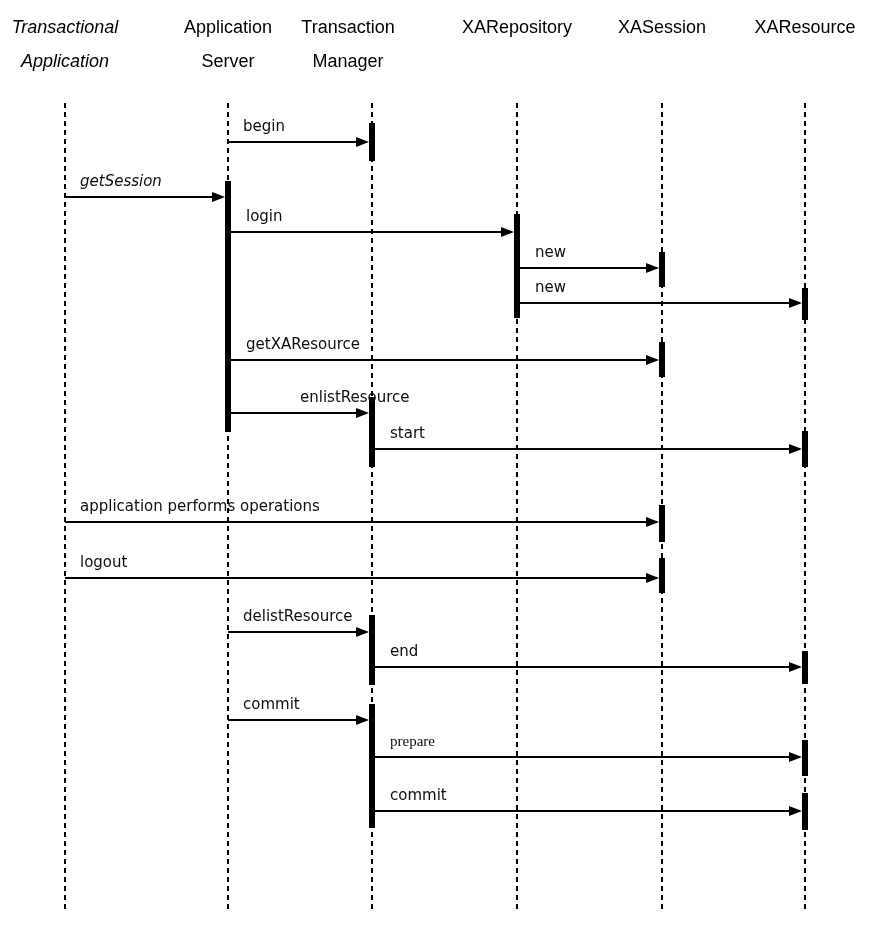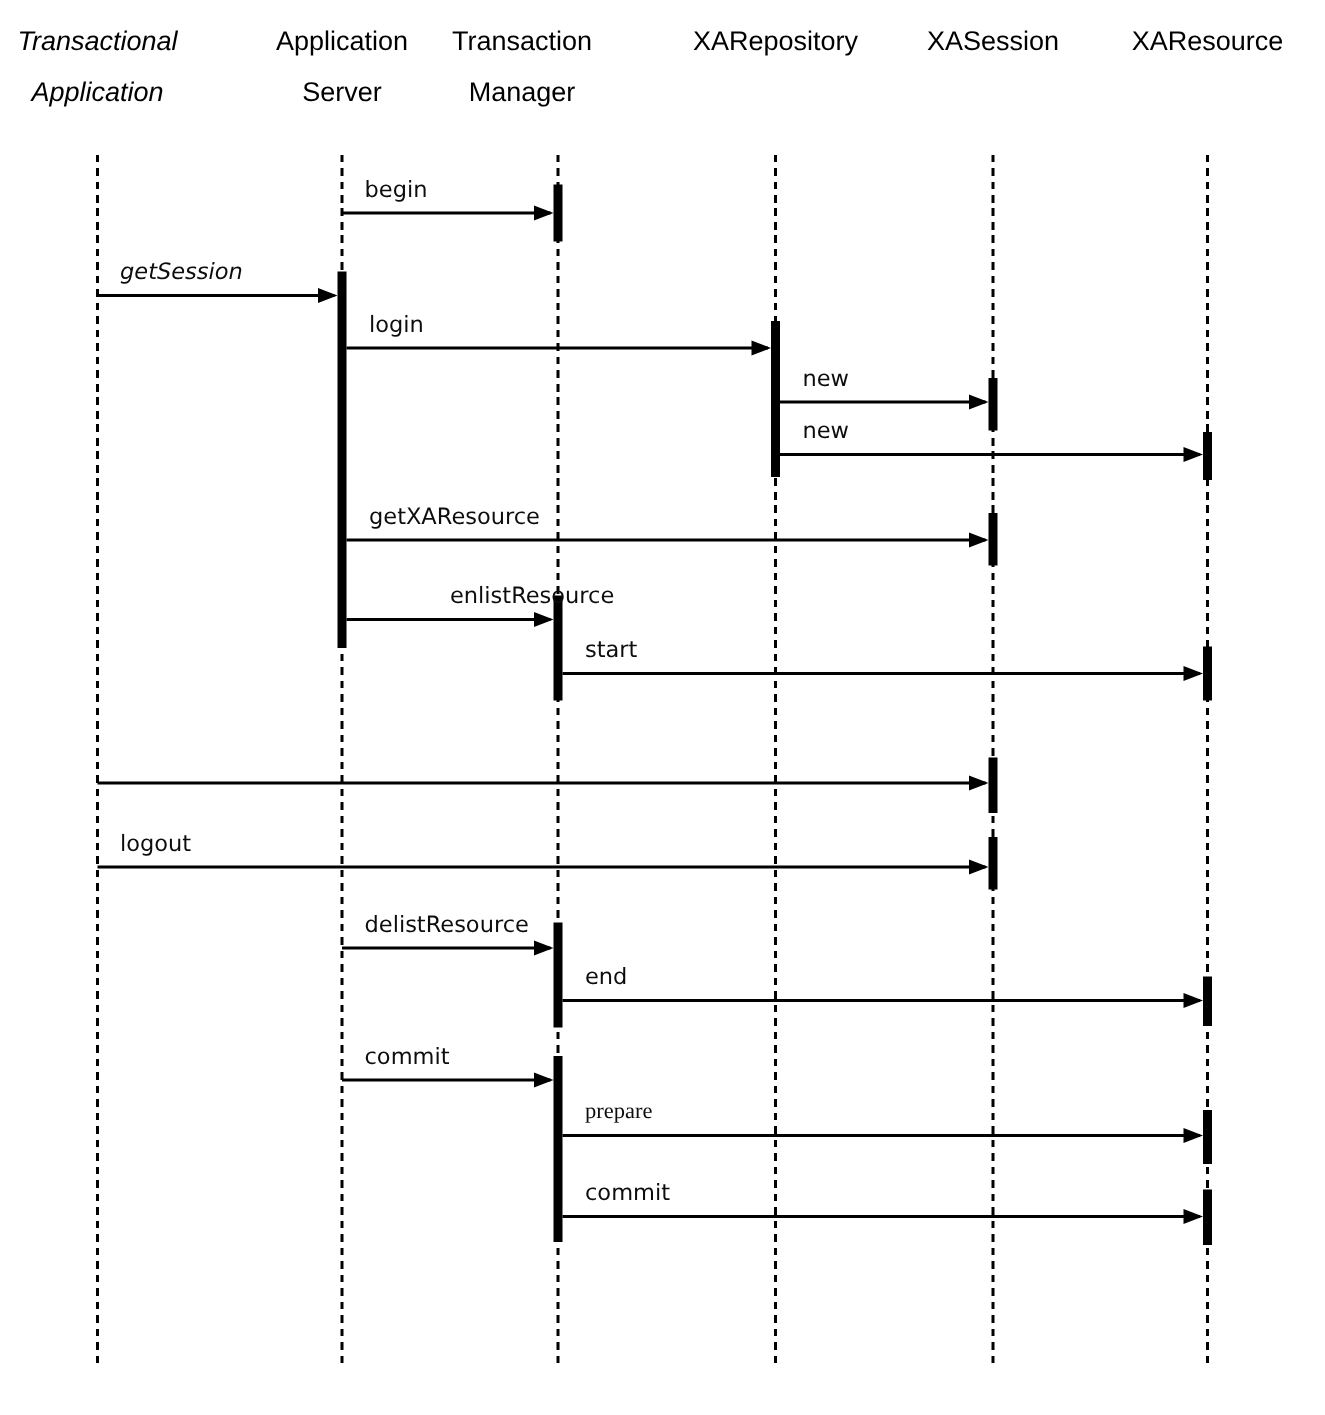--- a/index.html
+++ b/index.html
@@ -108,20 +108,21 @@
     <div class="msg-head" style="left: 646px; top: 355px;"></div>
     <div class="msg-label" style="left: 246px; top: 336px;">getXAResource</div>
     <div class="msg-line" style="left: 231px; top: 412px; width: 136px;"></div>
     <div class="msg-head" style="left: 356px; top: 408px;"></div>
     <div class="msg-label" style="left: 252px; top: 389px; margin-left: 48px;">enlistResource</div>
     <div class="msg-line" style="left: 375px; top: 448px; width: 425px;"></div>
     <div class="msg-head" style="left: 789px; top: 444px;"></div>
     <div class="msg-label" style="left: 390px; top: 425px;">start</div>
     <div class="msg-line" style="left: 65px; top: 521px; width: 592px;"></div>
     <div class="msg-head" style="left: 646px; top: 517px;"></div>
+    <div class="msg-label" style="left: 80px; top: 498px;">application performs operations</div>
     <div class="msg-line" style="left: 65px; top: 577px; width: 592px;"></div>
     <div class="msg-head" style="left: 646px; top: 573px;"></div>
     <div class="msg-label" style="left: 80px; top: 554px;">logout</div>
     <div class="msg-line" style="left: 228px; top: 631px; width: 139px;"></div>
     <div class="msg-head" style="left: 356px; top: 627px;"></div>
     <div class="msg-label" style="left: 243px; top: 608px;">delistResource</div>
     <div class="msg-line" style="left: 375px; top: 666px; width: 425px;"></div>
     <div class="msg-head" style="left: 789px; top: 662px;"></div>
     <div class="msg-label" style="left: 390px; top: 643px;">end</div>
     <div class="msg-line" style="left: 228px; top: 719px; width: 139px;"></div>

